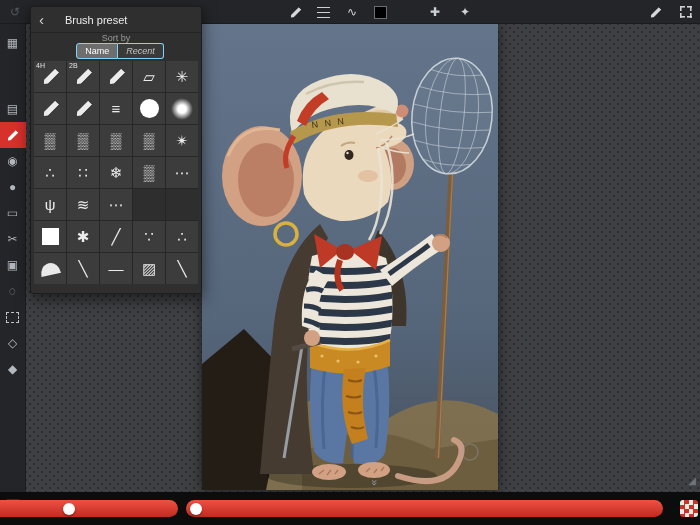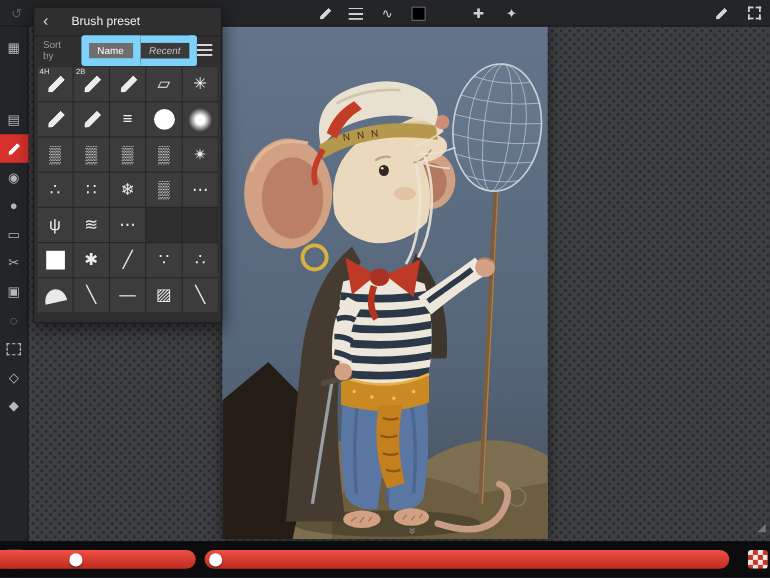--- a/index.html
+++ b/index.html
@@ -47,24 +47,24 @@
   #pasteboard{position:absolute;left:26px;top:24px;width:674px;height:468px;background-color:#3e4043;
     background-image:radial-gradient(circle,#2a2c2f 1.3px,transparent 1.5px),radial-gradient(circle,#2a2c2f 1.3px,transparent 1.5px);
     background-size:8px 8px;background-position:0 0,4px 4px;}
   #canvas-artwork{position:absolute;left:176px;top:0;width:296px;height:466px;box-shadow:0 0 12px rgba(0,0,0,.55);display:block;}
 
   
   #brush-panel{position:absolute;left:30px;top:6px;width:172px;height:288px;background:#2f2f2f;border:1px solid #1c1c1c;border-radius:3px;z-index:20;box-shadow:0 5px 16px rgba(0,0,0,.55);}
   .bp-header{display:flex;align-items:center;height:26px;padding:0 8px;border-bottom:1px solid #242424;}
   .bp-back{font-size:15px;color:#d8d8d8;line-height:1;cursor:pointer;width:12px;}
   .bp-title{font-size:11px;color:#ececec;margin-left:14px;}
-  .bp-sort{display:flex;align-items:center;height:25px;padding:0 8px;}
+  .bp-sort{display:flex;align-items:center;height:25px;padding:0 8px;flex-direction:column;}
   .bp-sort-label{font-size:9px;color:#9a9a9a;}
   .seg-group{display:flex;margin-left:8px;}
-  .seg{font-size:9px;color:#c3c3c3;background:#3a3a3a;border:7px solid #7dd3fc;padding:2px 8px;cursor:pointer;}
+  .seg{font-size:9px;color:#c3c3c3;background:#3a3a3a;border:1px solid #7dd3fc;padding:2px 8px;cursor:pointer;}
   .seg.first{border-radius:3px 0 0 3px;}
   .seg.last{border-radius:0 3px 3px 0;border-left:none;font-style:italic;}
   .seg.active{background:#6e6e6e;color:#fff;}
   .list-icon{margin-left:auto;width:15px;height:11px;background:repeating-linear-gradient(to bottom,#d4d4d4 0 1.6px,transparent 1.6px 4.7px);cursor:pointer;}
   #brush-grid{display:grid;grid-template-columns:repeat(5,32px);grid-auto-rows:31px;gap:1px;background:#262626;margin:3px 3px 0 3px;}
   .bcell{position:relative;background:#3c3c3c;display:flex;align-items:center;justify-content:center;cursor:pointer;overflow:hidden;}
   .bcell.dark{background:#2e2e2e;}
   .blabel{position:absolute;top:1px;left:2px;font-size:7px;color:#e2e2e2;}
   .bglyph{font-size:15px;color:#ececec;line-height:1;}
   .bcell .s-pencil{transform:scale(1.45);}

